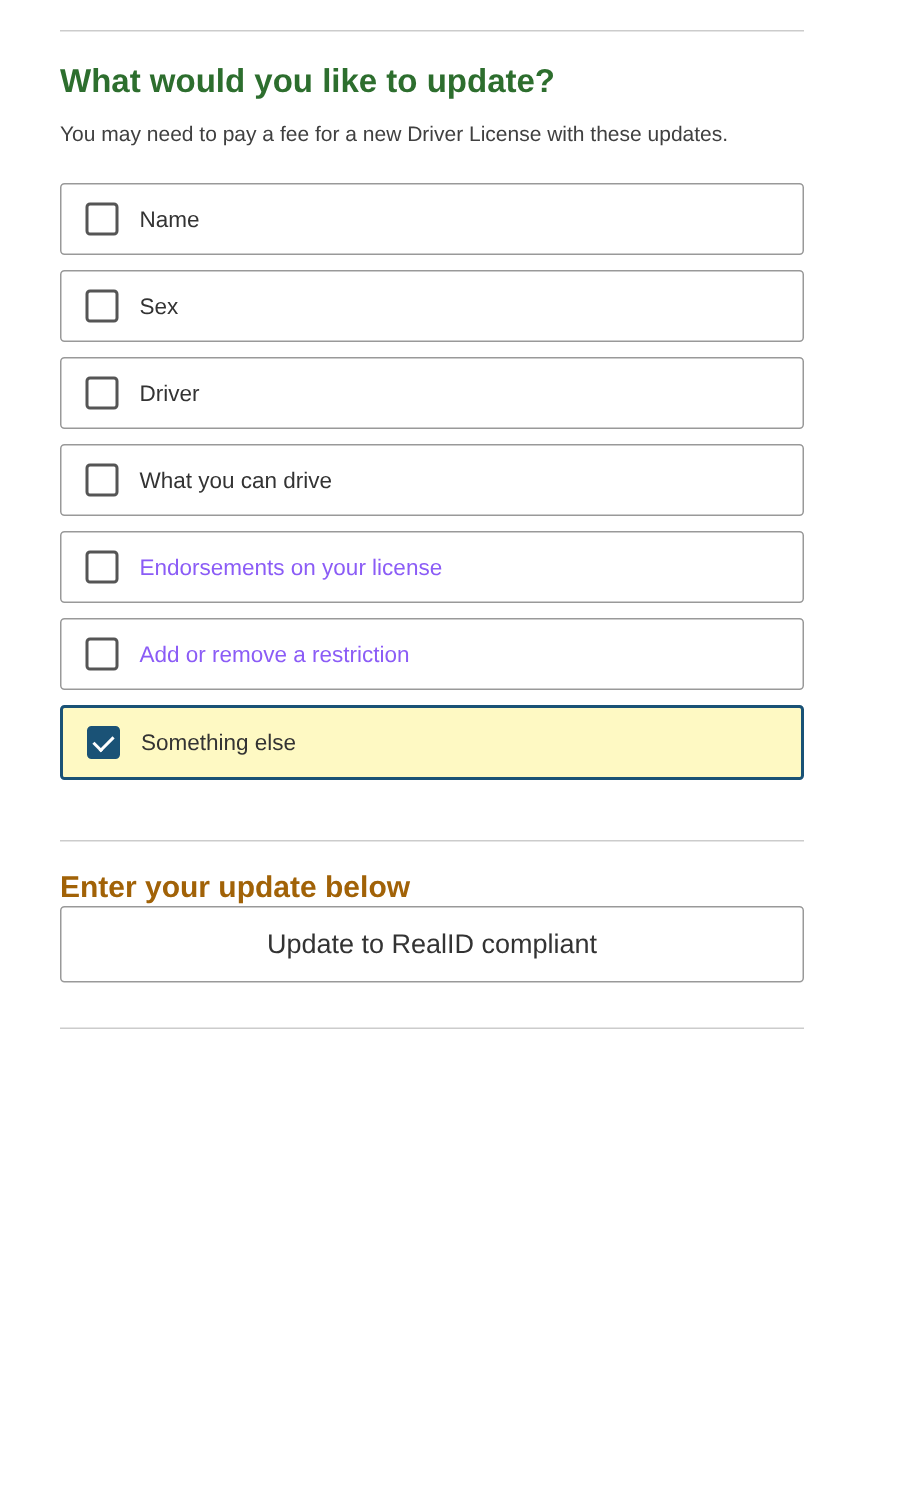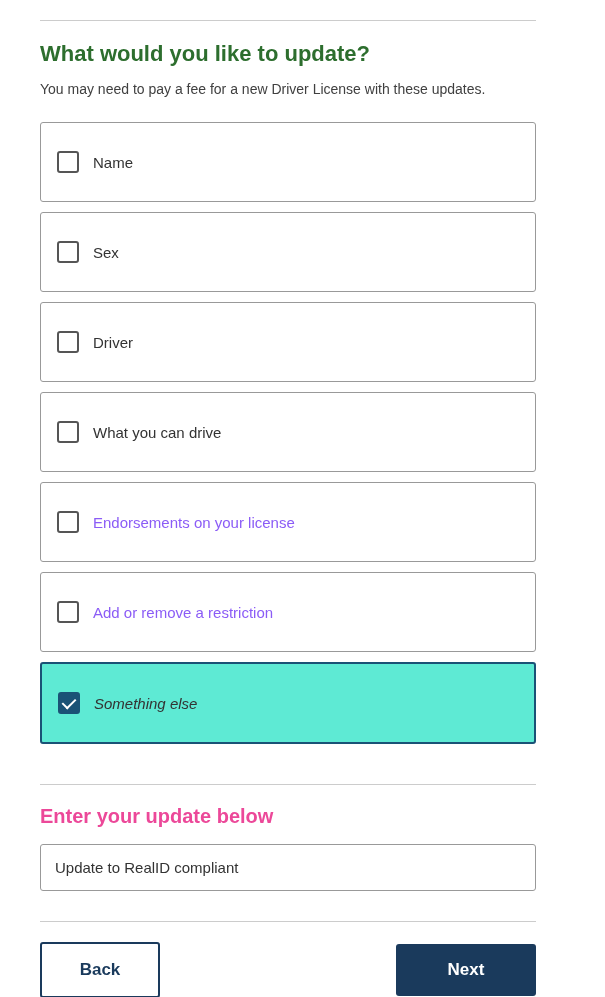--- a/index.html
+++ b/index.html
@@ -50,29 +50,28 @@
       flex-direction: column;
       gap: 10px;
       margin-bottom: 20px;
     }
 
     .checkbox-item {
       display: flex;
       align-items: center;
       border: 1.5px solid #999;
       border-radius: 3px;
-      padding: 28px 16px;
+      padding: 12px 16px;
       cursor: pointer;
       background: #fff;
     }
 
     .checkbox-item.checked {
       border: 2.5px solid #1a5276;
-      background: #5eead4;
-      font-style: italic;
+      background: #fef9c3;
     }
 
     .checkbox-box {
       width: 22px;
       height: 22px;
       border: 2px solid #555;
       border-radius: 3px;
       display: flex;
       align-items: center;
       justify-content: center;
@@ -106,34 +105,35 @@
       color: #333;
     }
 
     .middle-divider {
       border: none;
       border-top: 1px solid #cccccc;
       margin: 20px 0 20px 0;
     }
 
     .update-section-title {
-      color: #ec4899;
+      color: #a16207;
       font-size: 20px;
       font-weight: bold;
-      margin-bottom: 16px;
+      margin-bottom: 0;
     }
 
     .update-input {
       width: 100%;
       padding: 14px 14px;
       border: 1.5px solid #999;
       border-radius: 3px;
-      font-size: 15px;
+      font-size: 18px;
       color: #333;
       outline: none;
+      text-align: center;
     }
 
     .bottom-divider {
       border: none;
       border-top: 1px solid #cccccc;
       margin: 30px 0 20px 0;
     }
 
     .button-row {
       display: flex;
@@ -218,17 +218,13 @@
   </div>
 
   <hr class="middle-divider">
 
   <h3 class="update-section-title">Enter your update below</h3>
 
   <input class="update-input" type="text" value="Update to RealID compliant" style="">
 
   <hr class="bottom-divider">
 
-  <div class="button-row">
-    <button class="btn-back">Back</button>
-    <button class="btn-next">Next</button>
-  </div>
 </div>
 
 </body></html>

